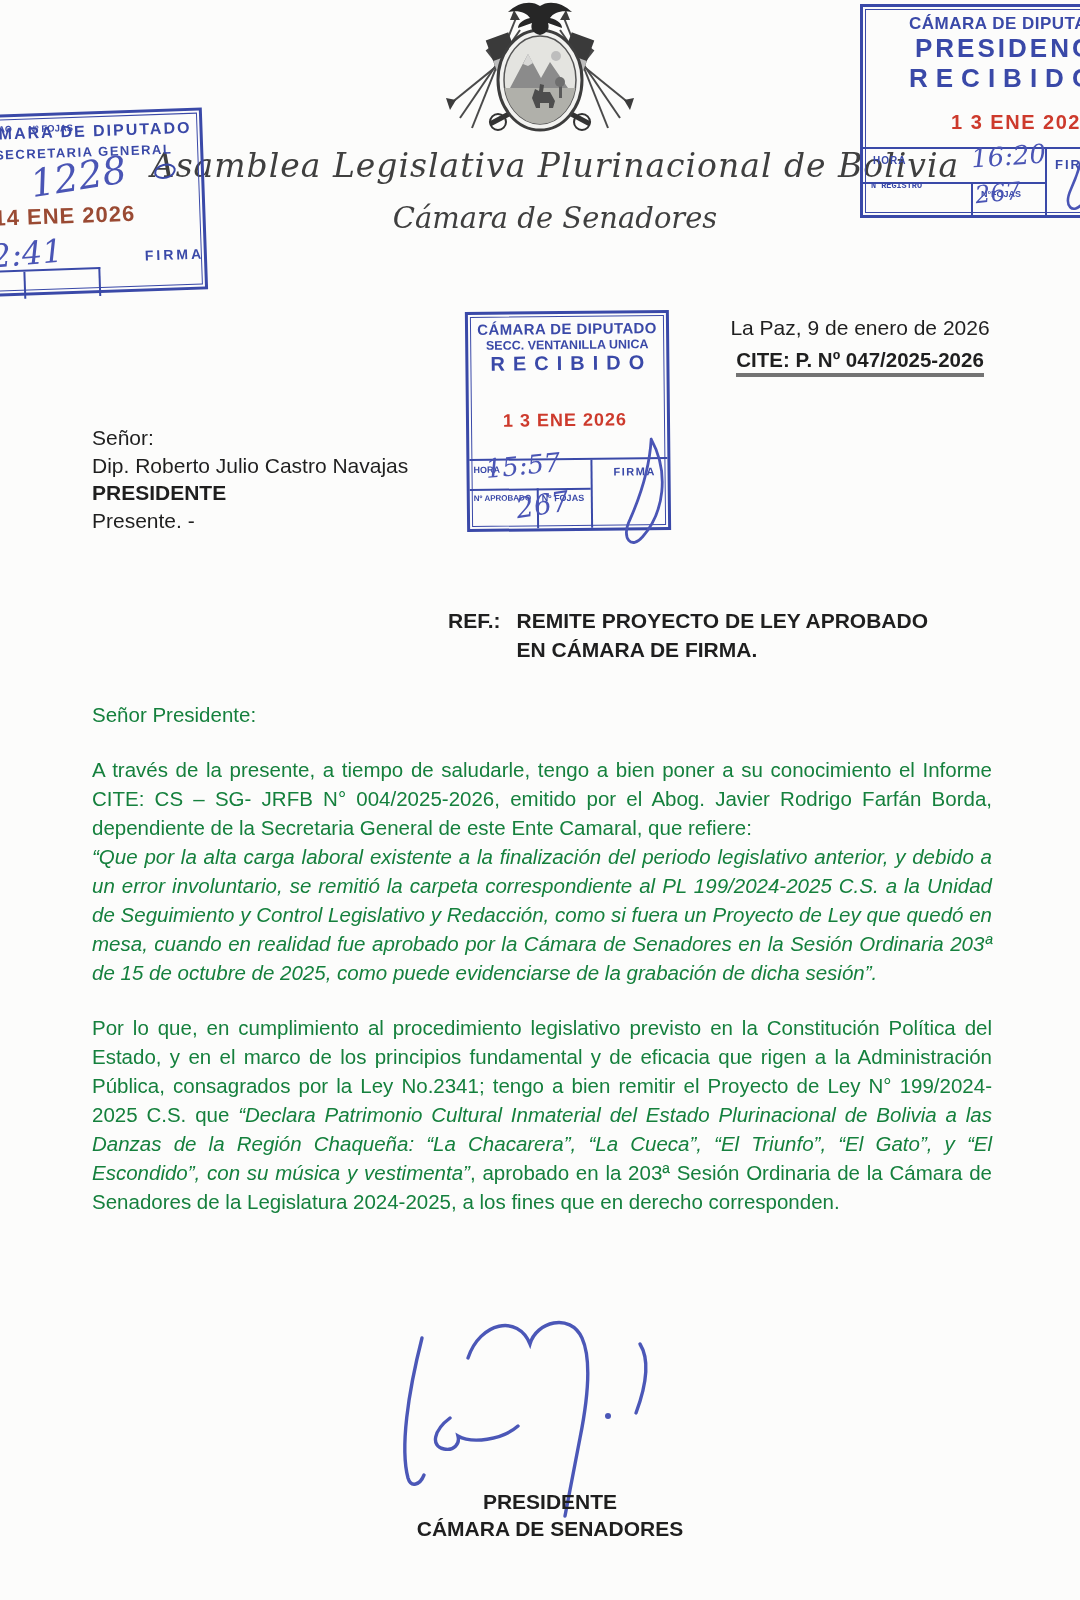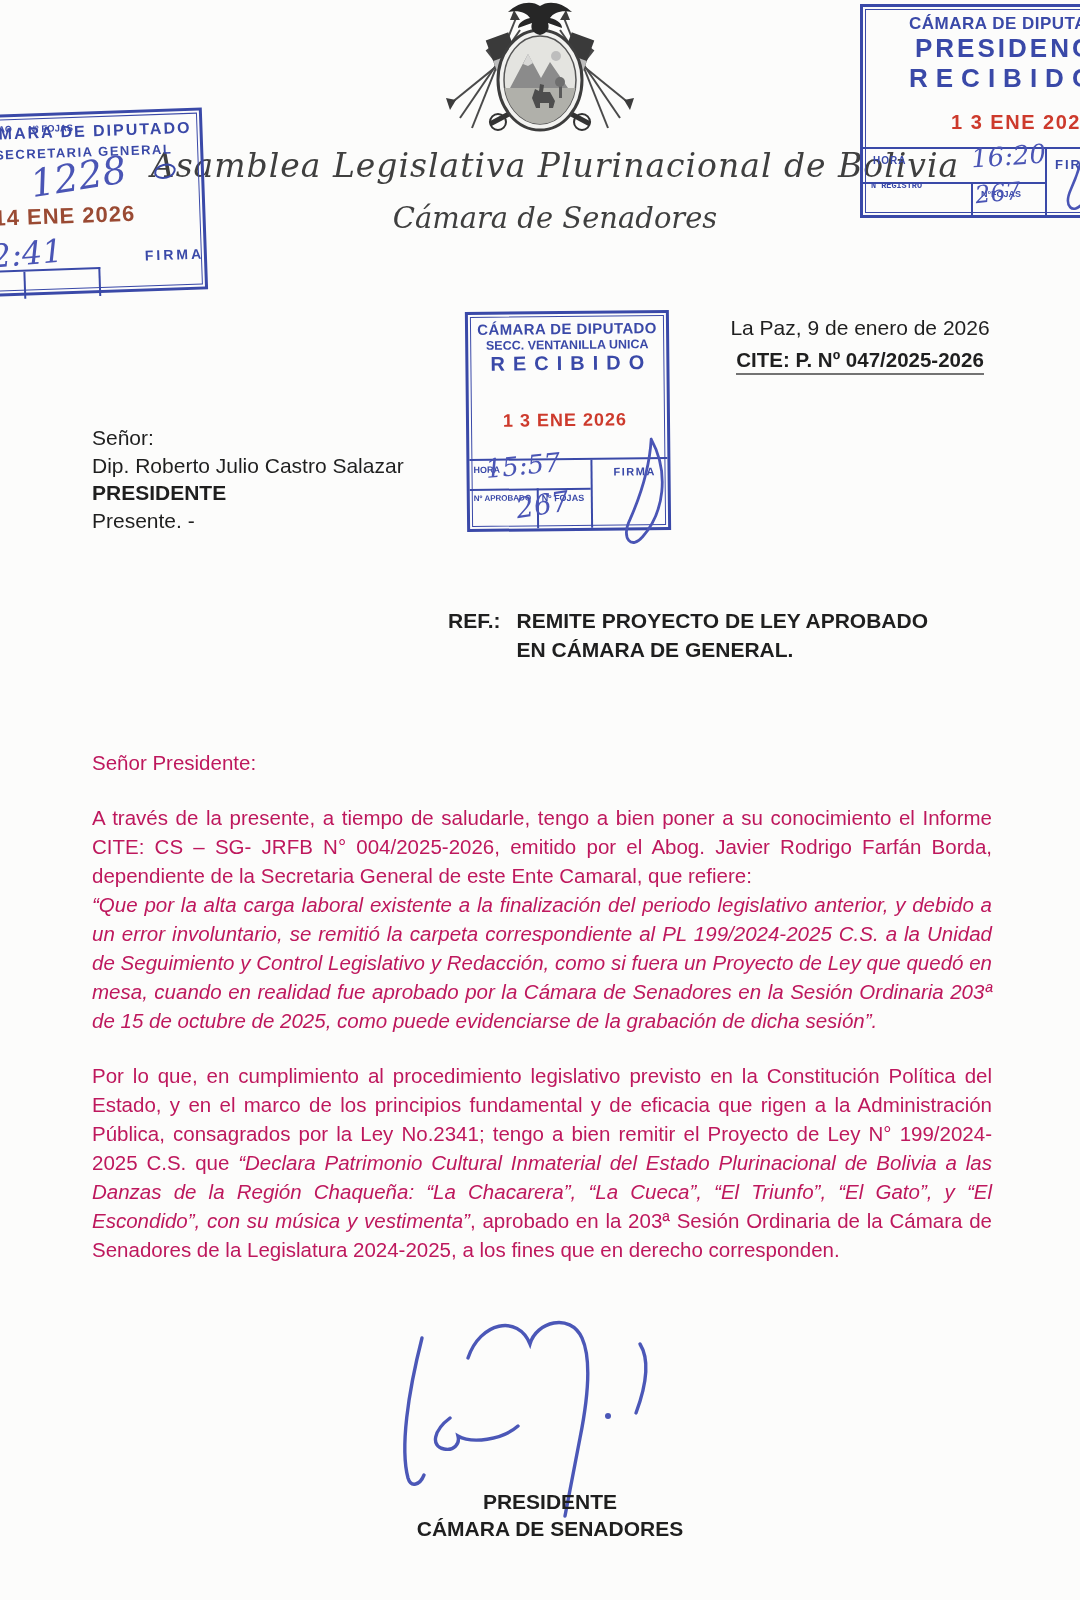--- a/index.html
+++ b/index.html
@@ -62,26 +62,26 @@
   .sc-hora{position:absolute; left:4px; top:4px; font-size:9px;}
   .sc-reg{position:absolute; left:4px; top:33px; font-size:8px;}
   .sc-foj{position:absolute; left:72px; top:33px; font-size:9px;}
   .sc-fir{position:absolute; left:144px; top:6px; font-size:11px; letter-spacing:1.5px;}
   .sc-hw-hora{position:absolute; left:16px; top:-10px; font-size:26px; transform:rotate(-5deg);}
   .sc-hw-foj{position:absolute; left:46px; top:28px; font-size:28px; transform:rotate(-8deg);}
   .sc-squig{position:absolute; left:138px; top:-24px;}
   
   .dateline{position:absolute; left:690px; top:316px; width:340px;text-align:center;}
   .place-date{font-size:21px;}
-  .cite{font-size:20.5px; font-weight:bold; margin-top:8px; border-bottom:2px solid #737373; display:inline-block; padding-bottom:1px;}
+  .cite{font-size:20.5px; font-weight:bold; margin-top:8px; border-bottom:4px solid #737373; display:inline-block; padding-bottom:1px;}
   .recipient{position:absolute; left:92px; top:424px; font-size:21px; line-height:27.5px;}
   .recipient .b{font-weight:bold;}
   .ref{position:absolute; left:448px; top:606px; display:flex; gap:16px; font-weight:bold; font-size:21px; line-height:29px;}
   
-  .body-text{position:absolute; left:92px; top:700px; width:900px; font-size:20.5px; line-height:29px; color:#be185d;margin-top:48px;}
+  .body-text{position:absolute; left:92px; top:700px; width:900px; font-size:20.5px; line-height:29px; color:#15803d;}
   .body-text p{margin:0; text-align:justify;}
   .salutation{margin-bottom:26px !important;}
   .quote{font-style:italic;}
   .p2{margin-top:26px !important;}
   .closing{margin-top:26px !important; text-align:left !important;}
   
   .sig-ink{position:absolute; left:350px; top:1298px; pointer-events:none;}
   .sig-block{position:absolute; left:290px; top:1488px; width:520px; text-align:center; font-size:21px; line-height:27px;}
   .sig-block .b{font-weight:bold;}
 </style>
@@ -209,30 +209,30 @@
     </div>
   </div>
 
   <div class="dateline">
     <div class="place-date">La Paz, 9 de enero de 2026</div>
     <div class="cite">CITE: P. Nº 047/2025-2026</div>
   </div>
 
   <div class="recipient">
     <div>Señor:</div>
-    <div>Dip. Roberto Julio Castro Salazar</div>
+    <div>Dip. Roberto Julio Castro Navajas</div>
     <div class="b">PRESIDENTE</div>
     <div>Presente. -</div>
   </div>
 
   <div class="ref">
     <span>REF.:</span>
     <span>
       <span style="display:block;">REMITE PROYECTO DE LEY APROBADO</span>
-      <span style="display:block;">EN CÁMARA DE GENERAL.</span>
+      <span style="display:block;">EN CÁMARA DE FIRMA.</span>
     </span>
   </div>
 
   <div class="body-text">
     <p class="salutation">Señor Presidente:</p>
     <p>A través de la presente, a tiempo de saludarle, tengo a bien poner a su conocimiento el Informe CITE: CS – SG- JRFB N° 004/2025-2026, emitido por el Abog. Javier Rodrigo Farfán Borda, dependiente de la Secretaria General de este Ente Camaral, que refiere:</p>
     <p class="quote">“Que por la alta carga laboral existente a la finalización del periodo legislativo anterior, y debido a un error involuntario, se remitió la carpeta correspondiente al PL 199/2024-2025 C.S. a la Unidad de Seguimiento y Control Legislativo y Redacción, como si fuera un Proyecto de Ley que quedó en mesa, cuando en realidad fue aprobado por la Cámara de Senadores en la Sesión Ordinaria 203ª de 15 de octubre de 2025, como puede evidenciarse de la grabación de dicha sesión”.</p>
     <p class="p2"><span>Por lo que, en cumplimiento al procedimiento legislativo previsto en la Constitución Política del Estado, y en el marco de los principios fundamental y de eficacia que rigen a la Administración Pública, consagrados por la Ley No.2341; tengo a bien remitir el Proyecto de Ley N° 199/2024-2025 C.S. que </span><span class="quote">“Declara Patrimonio Cultural Inmaterial del Estado Plurinacional de Bolivia a las Danzas de la Región Chaqueña: “La Chacarera”, “La Cueca”, “El Triunfo”, “El Gato”, y “El Escondido”, con su música y vestimenta”</span><span>, aprobado en la 203ª Sesión Ordinaria de la Cámara de Senadores de la Legislatura 2024-2025, a los fines que en derecho corresponden.</span></p>
   </div>
 

